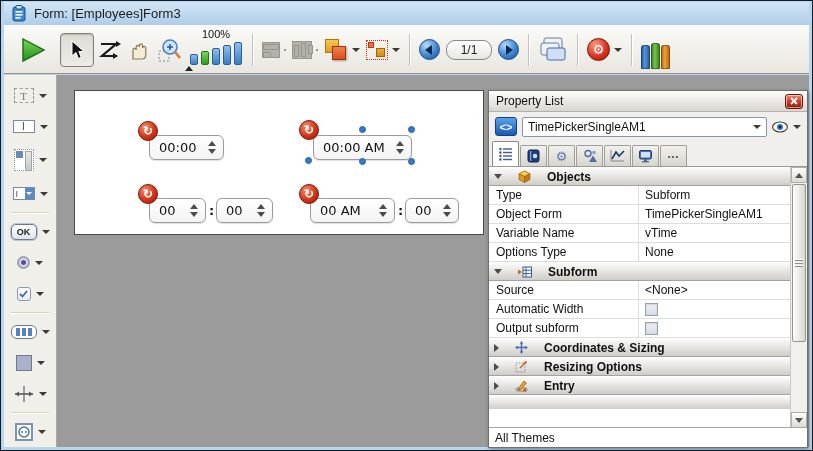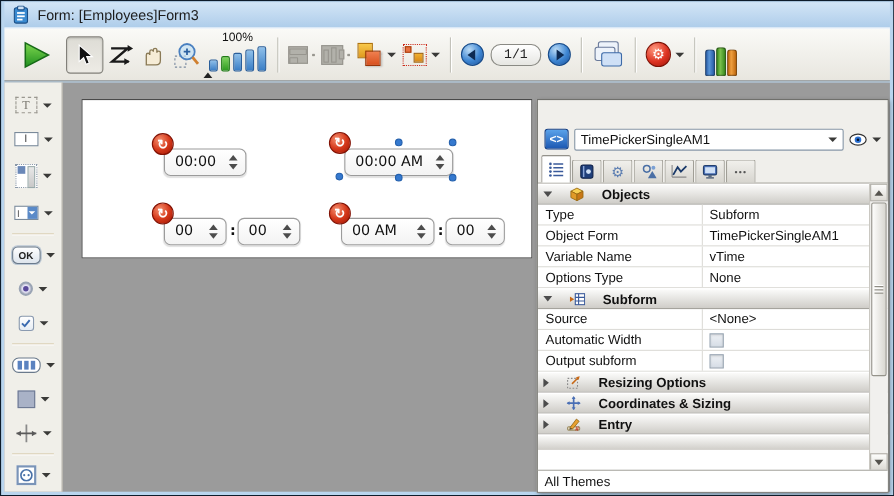--- a/index.html
+++ b/index.html
@@ -19,21 +19,21 @@
   .tsep { width:1px; height:32px; background:#c3c2ba; box-shadow:1px 0 0 #ffffff; margin:0 6px; }
   .pressed { border:1px solid #82807a; border-radius:4px; background:linear-gradient(#dddcd5,#edebe5); box-shadow:inset 0 1px 2px rgba(0,0,0,.18); width:34px; height:34px; }
   .dd { width:0; height:0; border-left:4px solid transparent; border-right:4px solid transparent; border-top:4px solid #3a3a38; margin-left:4px; }
   .zoomctl { display:flex; flex-direction:column; align-items:center; margin:0 4px; }
   .zoomctl .zlabel { font-size:11px; color:#111; line-height:11px; margin-bottom:1px; }
   .zbars { display:flex; align-items:flex-end; gap:3px; height:24px; }
   .zbar { width:8px; border-radius:2px; background:linear-gradient(#8fc0ea,#3a7ec6); border:1px solid #2a5e9a; }
   .zbar.green { background:linear-gradient(#7ed45e,#2f9a22); border-color:#1f7a16; }
   .zmark { width:0; height:0; border-left:4px solid transparent; border-right:4px solid transparent; border-bottom:5px solid #222; position:relative; left:-27px; top:1px; }
   .pagebox { width:46px; height:20px; border:1px solid #8a8a84; border-radius:9px; background:linear-gradient(#ffffff,#e6e6e2);
-    font-size:12px; display:flex; align-items:center; justify-content:center; color:#222;font-family:Liberation Mono, monospace; }
+    font-size:12px; display:flex; align-items:center; justify-content:center; color:#222; }
   .navball { width:21px; height:21px; border-radius:50%; background:radial-gradient(circle at 35% 28%, #bcdcf6, #3d85d2 55%, #1c5096); border:1px solid #174a88; display:flex; align-items:center; justify-content:center; }
   .navtri-l { width:0; height:0; border-top:5px solid transparent; border-bottom:5px solid transparent; border-right:7px solid #0d2a52; margin-right:2px; }
   .navtri-r { width:0; height:0; border-top:5px solid transparent; border-bottom:5px solid transparent; border-left:7px solid #0d2a52; margin-left:2px; }
   .gearball { width:23px; height:23px; border-radius:50%; background:radial-gradient(circle at 35% 28%, #ff9a80, #dd3322 55%, #9c1406); border:1px solid #7c1206; color:#fff; font-size:13px; display:flex; align-items:center; justify-content:center; }
   .books { display:flex; align-items:flex-end; gap:1px; }
   .book { width:9px; height:24px; border-radius:3px 3px 1px 1px; border:1px solid rgba(0,0,0,.35); }
   .gray-icon div { background:#b2b1aa; border:1px solid #97958e; }
 
   
   .main { position:absolute; top:74px; left:3px; right:3px; bottom:3px; background:#9b9b9b; }
@@ -377,20 +377,28 @@
       <div class="stepperbox" style="left:330px;top:107px;width:54px">
         <span>00</span>
         <span class="steparrows">
             <span class="up"></span>
             <span class="dn"></span>
           </span>
       </div>
     </div>
 
     <div class="plist">
+      <div class="pl-title">
+        <span class="t">Property List</span>
+        <div class="closebtn">
+          <svg width="8" height="8" viewBox="0 0 8 8">
+            <path d="M1,1 L7,7 M7,1 L1,7" stroke="#fff" stroke-width="1.8"></path>
+            </svg>
+        </div>
+      </div>
       <div class="pl-selrow">
         <div class="anglebtn">
           <span>&lt;&gt;</span>
           </div>
         <div class="combo">
           <span class="v">TimePickerSingleAM1</span>
           <span class="dd" style="margin-left:0"></span>
         </div>
         <div class="eyewrap">
           <svg width="17" height="12" viewBox="0 0 17 12">
@@ -504,37 +512,37 @@
         </div>
         <div class="row">
           <span class="lbl">Output subform</span>
           <span class="val">
               <span class="cb"></span>
             </span>
         </div>
         <div class="sechdr">
           <span class="tri-right"></span>
           <svg width="13" height="13" viewBox="0 0 13 13">
-            <rect x="1" y="3" width="9" height="9" fill="none" stroke="#8a8a8a" stroke-dasharray="1.5,1.5"></rect>
-            <line x1="5" y1="8" x2="11" y2="2" stroke="#c86a18" stroke-width="1.4"></line>
-            <polygon points="12,1 8.6,2 11,4.4" fill="#c86a18"></polygon>
-          </svg>
-          <span>Resizing Options</span>
-        </div>
-        <div class="sechdr">
-          <span class="tri-right"></span>
-          <svg width="13" height="13" viewBox="0 0 13 13">
             <line x1="6.5" y1="1" x2="6.5" y2="12" stroke="#4a6fb5" stroke-width="1.5"></line>
             <line x1="1" y1="6.5" x2="12" y2="6.5" stroke="#4a6fb5" stroke-width="1.5"></line>
             <polygon points="6.5,0 4.8,2.8 8.2,2.8" fill="#4a6fb5"></polygon>
               <polygon points="6.5,13 4.8,10.2 8.2,10.2" fill="#4a6fb5"></polygon>
             <polygon points="0,6.5 2.8,4.8 2.8,8.2" fill="#4a6fb5"></polygon>
               <polygon points="13,6.5 10.2,4.8 10.2,8.2" fill="#4a6fb5"></polygon>
           </svg>
           <span>Coordinates &amp; Sizing</span>
+        </div>
+        <div class="sechdr">
+          <span class="tri-right"></span>
+          <svg width="13" height="13" viewBox="0 0 13 13">
+            <rect x="1" y="3" width="9" height="9" fill="none" stroke="#8a8a8a" stroke-dasharray="1.5,1.5"></rect>
+            <line x1="5" y1="8" x2="11" y2="2" stroke="#c86a18" stroke-width="1.4"></line>
+            <polygon points="12,1 8.6,2 11,4.4" fill="#c86a18"></polygon>
+          </svg>
+          <span>Resizing Options</span>
         </div>
         <div class="sechdr">
           <span class="tri-right"></span>
           <svg width="13" height="13" viewBox="0 0 13 13">
             <rect x="1" y="9" width="11" height="3" rx="1" fill="#e8e0c8" stroke="#9a8a60"></rect>
             <polygon points="3,10 9,2 11.5,4 5.5,11" fill="#e8a030" stroke="#8a6010" stroke-width=".7"></polygon>
             <polygon points="3,10 5.5,11 2.6,11.6" fill="#4a3a20"></polygon>
             <text x="8" y="12.6" font-size="6" fill="#c02818" font-weight="bold">#</text>
           </svg>
           <span>Entry</span>

